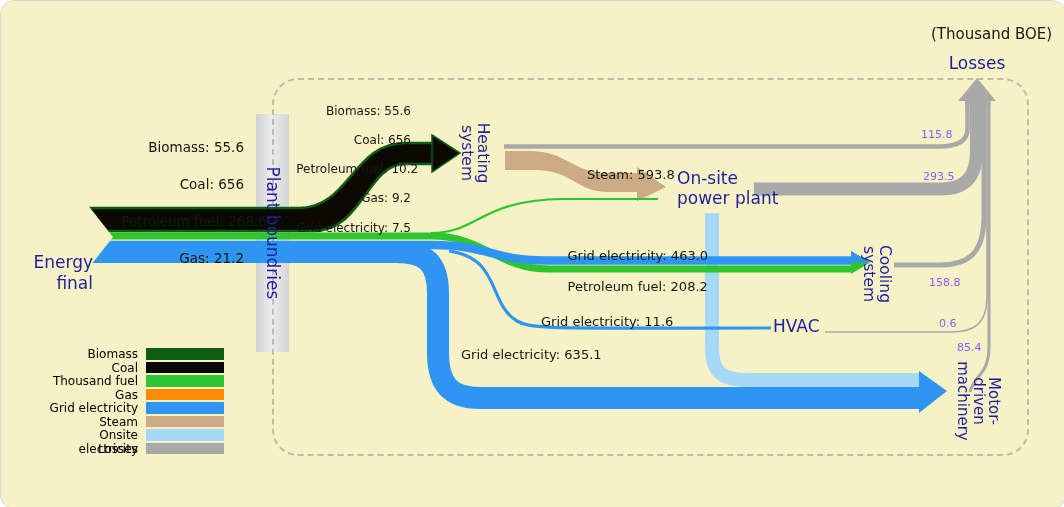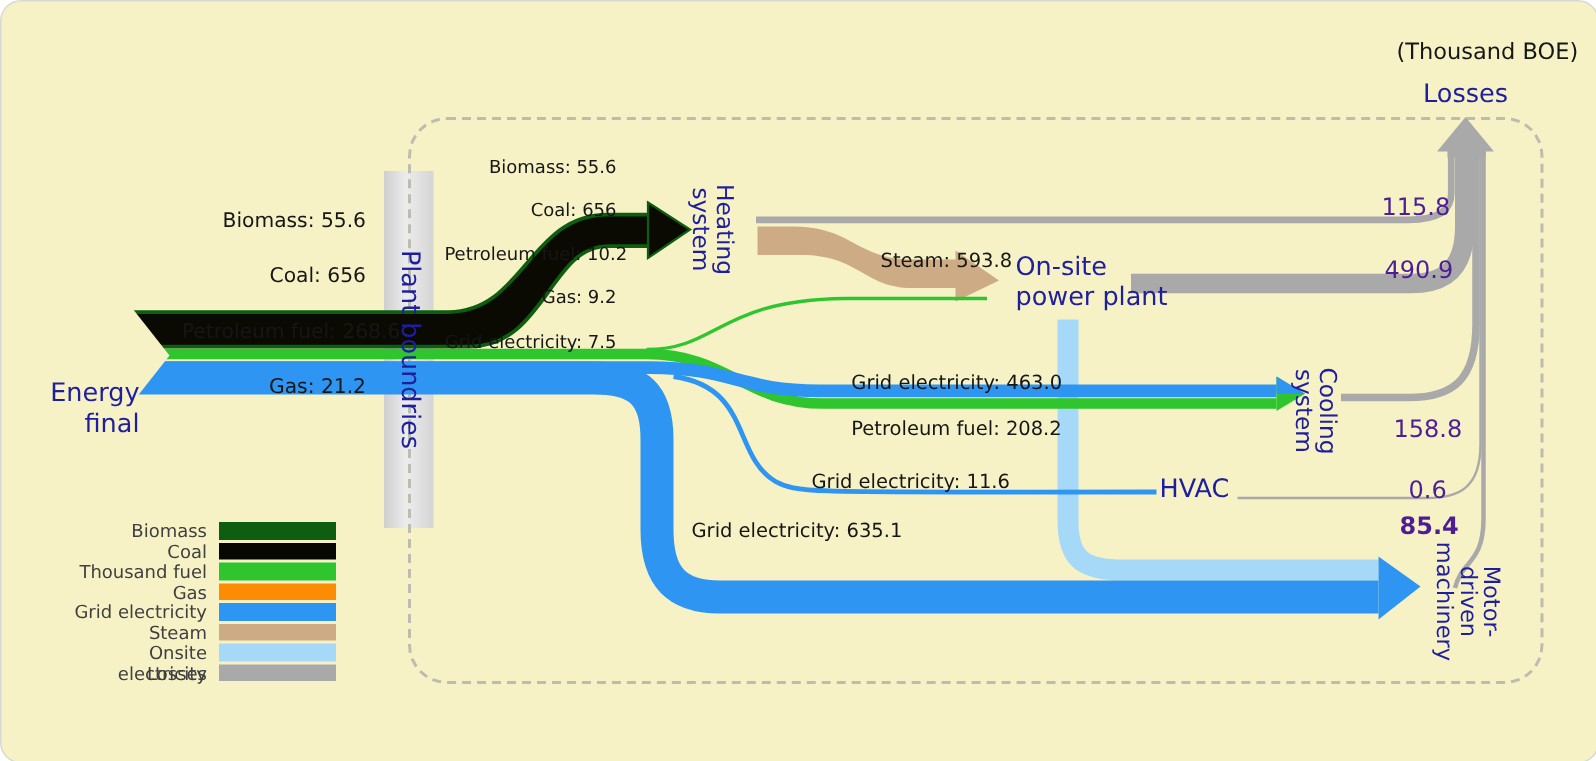--- a/index.html
+++ b/index.html
@@ -4,23 +4,23 @@
 <style>
   html,body{margin:0;padding:0;background:#ffffff;font-family:"DejaVu Sans","Liberation Sans",sans-serif;}
   #stage{position:relative;width:1064px;height:507px;background:#f6f2c6;border-radius:14px;border:1px solid #d8d8d8;overflow:hidden;}
   .lbl{position:absolute;color:#161616;font-size:13px;line-height:1.22;white-space:pre;}
   .lbl.r{text-align:right;}
   .node{position:absolute;color:#1e1e9e;font-size:17px;line-height:1.2;white-space:pre-line;}
   .vnode{position:absolute;color:#1e1e9e;font-size:15.5px;line-height:1.05;white-space:pre-line;text-align:center;transform:translate(-50%,-50%) rotate(90deg);}
   #dashedRect{position:absolute;left:271px;top:77px;width:757px;height:378px;border:2px dashed #bdbdaf;border-radius:26px;box-sizing:border-box;}
   #plantBar{position:absolute;left:255px;top:113px;width:33px;height:238px;background:linear-gradient(to right,#cfcfcf,#ececec 45%,#d5d5d5);}
   #flows{position:absolute;left:0;top:0;}
-  .lg-label{position:absolute;left:40px;width:97px;text-align:right;color:#404040;font-size:12px;}
+  .lg-label{position:absolute;left:40px;width:97px;text-align:right;color:#000000;font-size:12px;}
   .lg-swatch{position:absolute;left:145px;width:78px;height:11.5px;}
-  .num{position:absolute;color:#4c1d95;font-size:16px;}
+  .num{position:absolute;color:#8b5cf6;font-size:11px;}
 </style>
 </head>
 <body>
 
 <div id="stage">
 
   <div id="plantBar"></div>
   <div id="dashedRect"></div>
 
   <svg id="flows" width="1064" height="507" viewBox="0 0 1064 507">
@@ -93,24 +93,24 @@
 
   <div class="lbl" style="left:550px;top:232px;line-height:1.18;">
     <span>Grid electricity: 463.0</span><br>
     <span>Petroleum fuel: 208.2</span>
   </div>
 
   <div class="lbl" style="left:540px;top:313px;">Grid electricity: 11.6</div>
   <div class="lbl" style="left:460px;top:346px;">Grid electricity: 635.1</div>
 
   <div class="num" style="left:920px;top:127px;">115.8</div>
-  <div class="num" style="left:922px;top:169px;">490.9</div>
+  <div class="num" style="left:922px;top:169px;">293.5</div>
   <div class="num" style="left:928px;top:251px;margin-top:24px;">158.8</div>
   <div class="num" style="left:938px;top:316px;">0.6</div>
-  <div class="num" style="left:932px;top:340px;font-weight:bold;">85.4</div>
+  <div class="num" style="left:956px;top:340px;">85.4</div>
 
   <div>
     <div class="lg-label" style="top:346px;">Biomass</div>
     <div class="lg-swatch" style="top: 347px; background: rgb(14, 94, 16);"></div>
     <div class="lg-label" style="top:359.5px;">Coal</div>
     <div class="lg-swatch" style="top: 360.5px; background: rgb(7, 7, 4);"></div>
     <div class="lg-label" style="top:373px;">Thousand fuel</div>
     <div class="lg-swatch" style="top: 374px; background: rgb(47, 197, 47);"></div>
     <div class="lg-label" style="top:386.5px;">Gas</div>
     <div class="lg-swatch" style="top: 387.5px; background: rgb(251, 140, 4);"></div>

